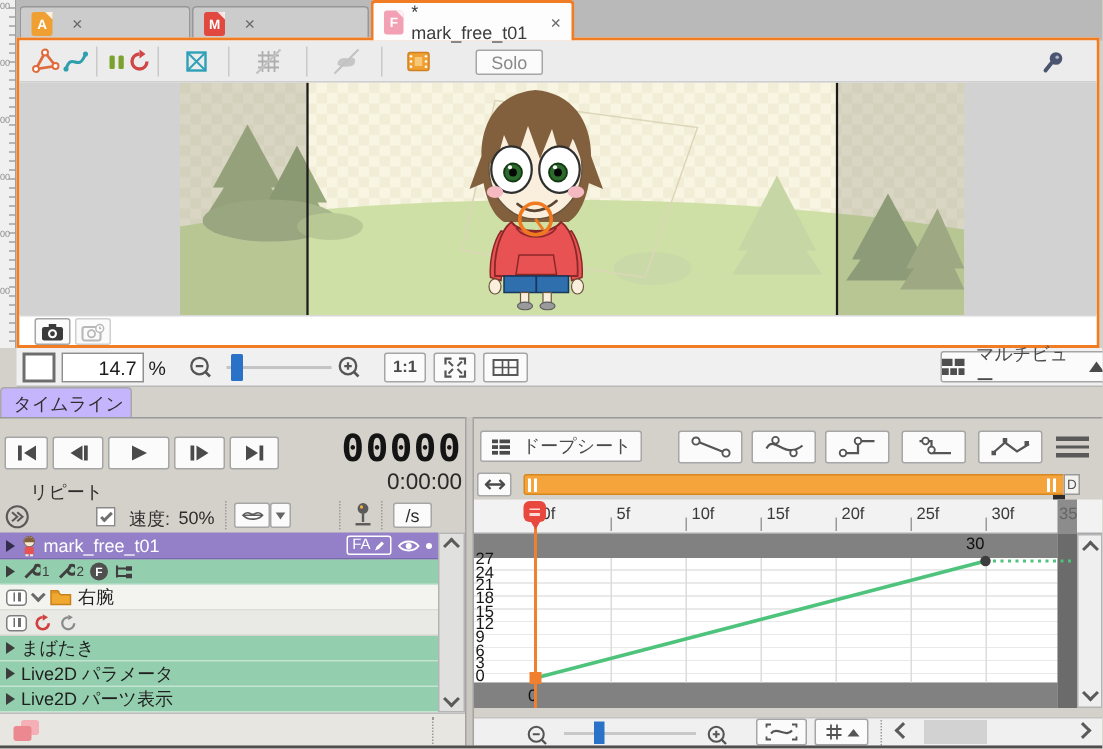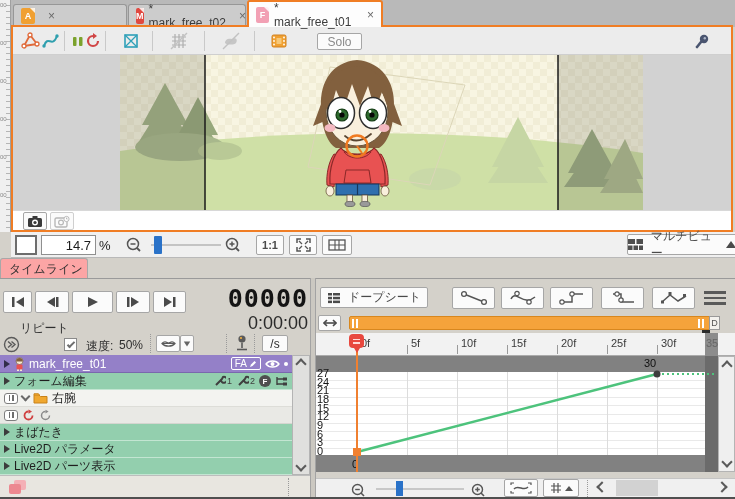--- a/index.html
+++ b/index.html
@@ -23,24 +23,24 @@
   .tsep{position:absolute;top:4px;width:1px;height:20px;background:#c9c9c9}
   .toolicon{position:absolute;top:4px;width:20px;height:20px;display:flex;align-items:center;justify-content:center}
   .canvas{position:absolute;left:0;top:28px;width:718px;height:155px;background:#d2d2d2;overflow:hidden}
   .scene{position:absolute;left:107px;top:0;width:523px;height:155px}
   .camrow{position:absolute;left:0;top:183px;width:718px;height:20px;background:#fff;border-top:1px solid #d8d8d8}
   
   .statusbar{position:absolute;left:11px;top:232px;width:724px;height:26px;background:#f0f0f0;border-bottom:1px solid #b9b9b9}
   .swatch{position:absolute;left:4px;top:3px;width:22px;height:20px;background:#fff;border:2px solid #6d6d6d}
   .zoominput{position:absolute;left:30px;top:3px;width:55px;height:20px;background:#fff;border:1px solid #8f8f8f;text-align:right;padding:2px 4px;font-size:13px;color:#1c1c1c}
   
-  .tl-tab{position:absolute;left:0;top:258px;width:88px;height:21px;background:#fca5a5;border:1px solid #a8a8a8;border-bottom:none;border-radius:3px 3px 0 0;display:flex;align-items:center;padding-left:8px;color:#2f2f2f}
+  .tl-tab{position:absolute;left:0;top:258px;width:88px;height:21px;background:#c4b5fd;border:1px solid #a8a8a8;border-bottom:none;border-radius:3px 3px 0 0;display:flex;align-items:center;padding-left:8px;color:#2f2f2f}
   .tl-body{position:absolute;left:0;top:278px;width:735px;height:219px;background:#d4d1ca;border-top:1px solid #9a9a9a}
   .counter{position:absolute;right:427px;top:284px;font-family:"DejaVu Sans Mono","Liberation Mono",monospace;font-weight:bold;font-size:25px;color:#141414;letter-spacing:1px}
-  .timedisp{position:absolute;right:427px;top:313px;font-size:18px;color:#2a2a2a}
+  .timedisp{position:absolute;right:427px;top:313px;font-size:15px;color:#2a2a2a}
   .trbtn{top:291px;height:22px}
   .track{position:absolute;left:0;width:292px;height:17px;display:flex;align-items:center;gap:4px;padding:0 4px;color:#1f1f1f;border-bottom:1px solid rgba(255,255,255,.45)}
   .track .lbl{flex:1;white-space:nowrap;overflow:hidden}
   .grn{background:#93cfae}
   .tri-r{width:0;height:0;border-left:6px solid #3c3c3c;border-top:4px solid transparent;border-bottom:4px solid transparent}
   .tri-d{width:0;height:0;border-top:6px solid #4a4a4a;border-left:4px solid transparent;border-right:4px solid transparent}
   .chip{width:14px;height:11px;border:1px solid #7e7e7e;border-radius:3px;background:#fff;display:flex;align-items:center;justify-content:center;gap:2px}
   .chip i{display:block;width:1.5px;height:6px;background:#6e6e6e}
   .vsb{position:absolute;background:#e0e0de;border:1px solid #b4b4b4}
   .chev{width:8px;height:8px;border-left:2px solid #5a5a5a;border-bottom:2px solid #5a5a5a;display:inline-block}
@@ -88,21 +88,20 @@
   <div class="tab" style="left:2px;width:114px">
     <span class="docicon" style="background:#f0a032">
         <span>A</span>
       </span>
     <span class="tabclose">×</span>
   </div>
   <div class="tab" style="left:117px;width:118px">
     <span class="docicon" style="background:#e04840">
         <span>M</span>
       </span>
-    <span>* mark_free_t02</span>
     <span class="tabclose">×</span>
   </div>
   <div class="tab active" style="left:236px;width:136px">
     <span class="docicon" style="background:#f2a0b4">
         <span>F</span>
       </span>
     <span>* mark_free_t01</span>
     <span class="tabclose">×</span>
   </div>
 </div>
@@ -424,21 +423,20 @@
       </svg>
   </span>
   <svg width="15" height="10">
       <path d="M1,5 C4,1 11,1 14,5 C11,9 4,9 1,5 Z" fill="none" stroke="#fff" stroke-width="1.3"></path>
       <circle cx="7.5" cy="5" r="2" fill="#fff"></circle>
     </svg>
   <span style="width:4px;height:4px;border-radius:50%;background:#fff"></span>
 </div>
 <div class="track grn" style="top:373px">
   <span class="tri-r"></span>
-  <span class="lbl">フォーム編集</span>
   <span style="display:flex;align-items:center">
       <svg width="13" height="13">
         <path d="M3,10 L8,5 M8,5 A3,3 0 1 0 10,2 L9,4 Z" fill="none" stroke="#3f3f3f" stroke-width="2"></path>
       </svg>
       <span class="subnum">1</span>
     </span>
   <span style="display:flex;align-items:center">
       <svg width="13" height="13">
         <path d="M3,10 L8,5 M8,5 A3,3 0 1 0 10,2 L9,4 Z" fill="none" stroke="#3f3f3f" stroke-width="2"></path>
       </svg>

